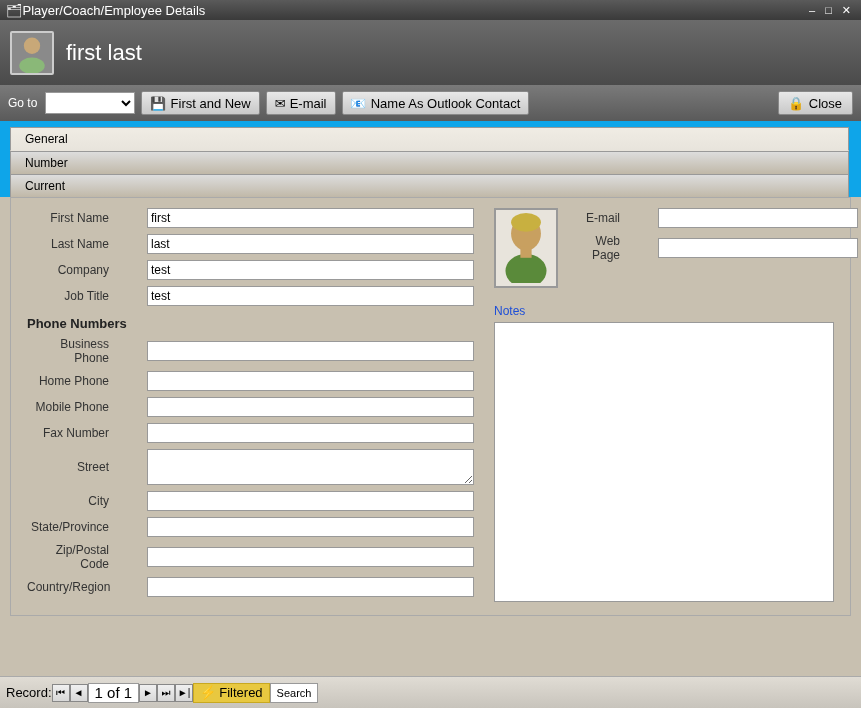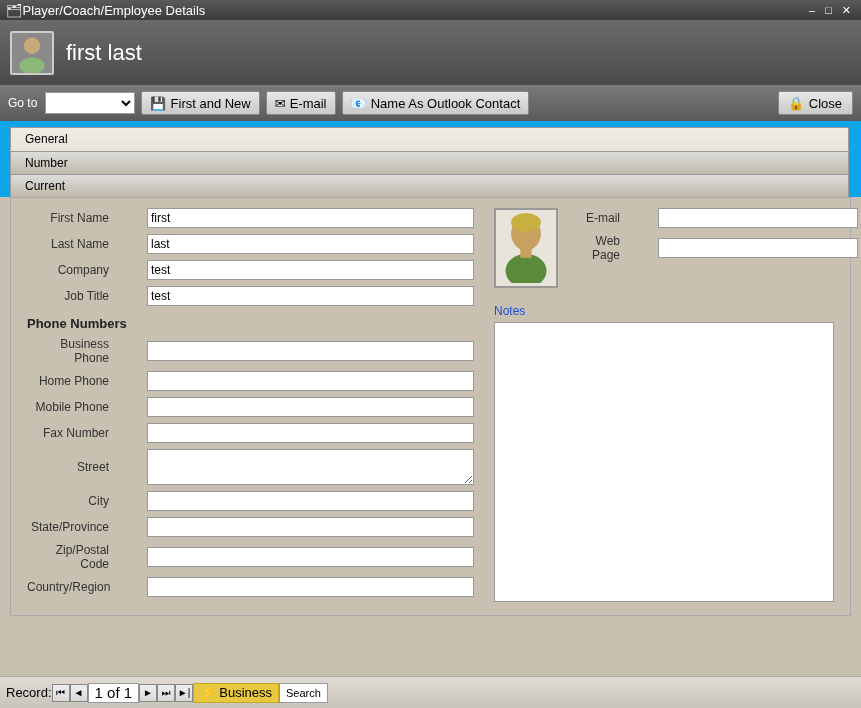--- a/index.html
+++ b/index.html
@@ -386,16 +386,16 @@
 <div class="status-bar">
   <span>Record:</span>
   <button class="status-nav-btn">⏮</button>
   <button class="status-nav-btn">◄</button>
   <div class="status-record">1 of 1</div>
   <button class="status-nav-btn">►</button>
   <button class="status-nav-btn">⏭</button>
   <button class="status-nav-btn">►|</button>
   <div class="status-filtered">
     <span>⚡</span>
-    <span>Business</span>
+    <span>Filtered</span>
   </div>
   <div class="status-search">Search</div>
 </div>
 
 </body></html>

